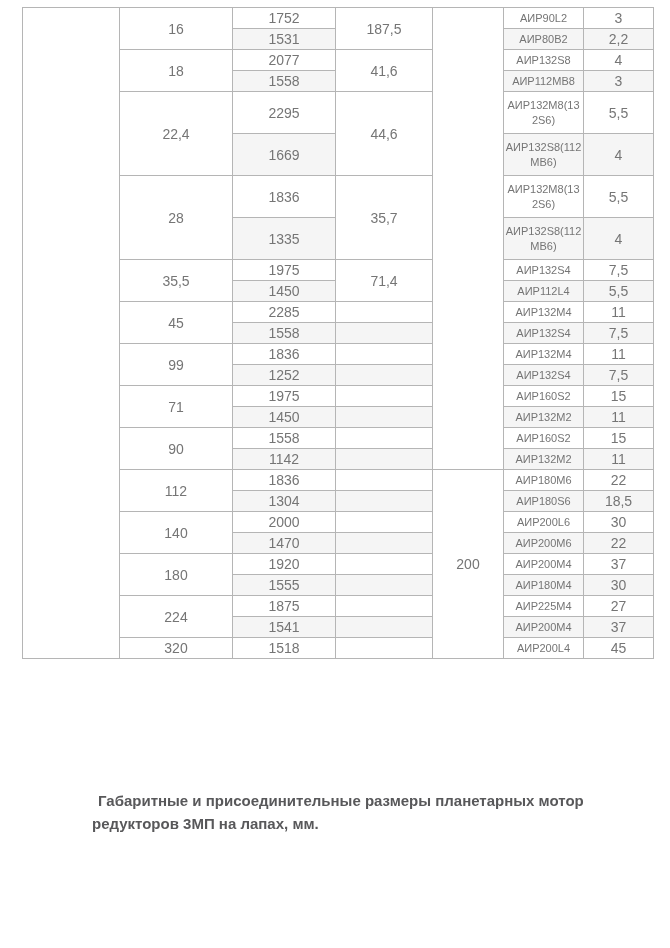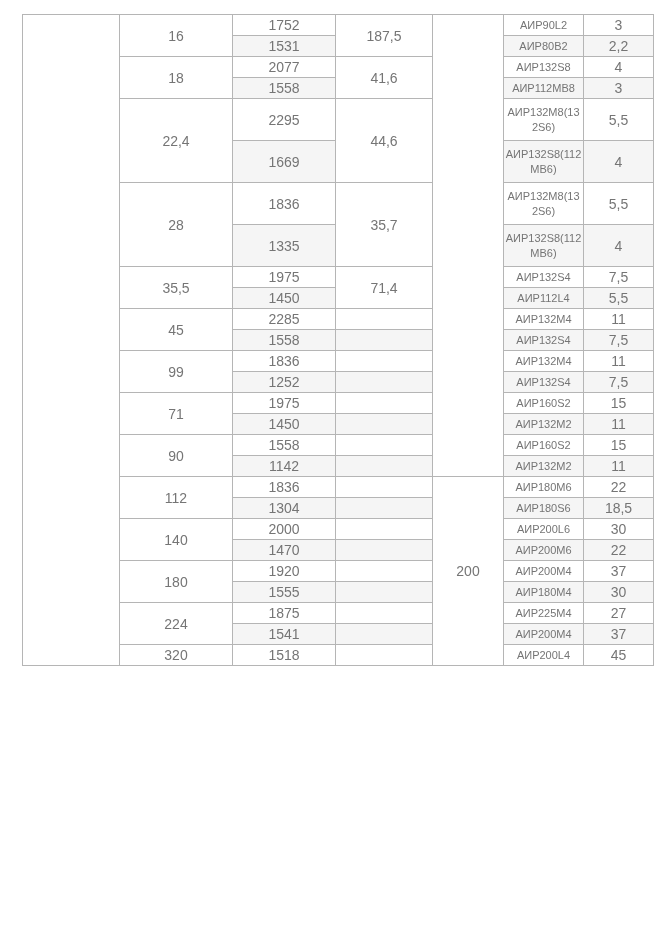--- a/index.html
+++ b/index.html
@@ -5,21 +5,21 @@
   html,body{margin:0;padding:0;background:#ffffff;}
   .page{
     position:relative;
     width:670px;height:948px;
     background:#ffffff;
     font-family:"Liberation Sans", sans-serif;
     overflow:hidden;
   }
   table.spec{
     position:absolute;
-    left:22px;top:14px;
+    left:22px;top:7px;
     width:631px;
     border-collapse:collapse;
     table-layout:fixed;
   }
   table.spec td{
     border:1px solid #b5b5b5;
     text-align:center;
     vertical-align:middle;
     color:#757575;
     font-size:14px;
@@ -234,14 +234,15 @@
       <tr class="r21">
         <td>320</td>
         <td>1518</td>
         <td></td>
         <td class="motor">АИР200L4</td>
         <td>45</td>
       </tr>
     </tbody>
   </table>
 
+  <div class="caption">Габаритные и присоединительные размеры планетарных мотор редукторов 3МП на лапах, мм.</div>
 
 </div>
 
 </body></html>

